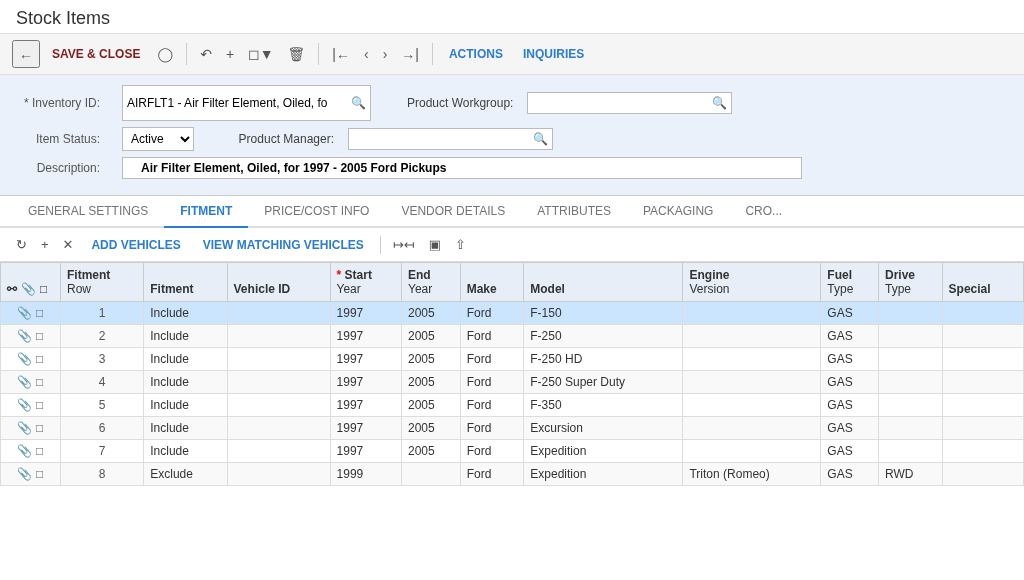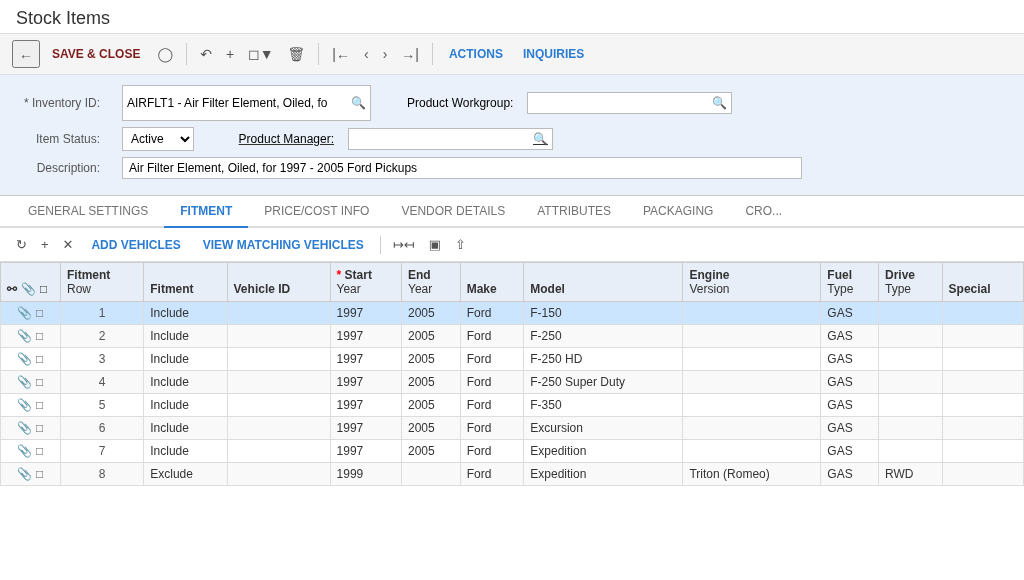--- a/index.html
+++ b/index.html
@@ -9,27 +9,27 @@
 
     .toolbar { display: flex; align-items: center; padding: 6px 12px; background: #f5f5f5; border-top: 1px solid #ddd; border-bottom: 1px solid #ddd; gap: 4px; }
     .toolbar-btn { display: flex; align-items: center; gap: 4px; padding: 4px 8px; border: none; background: transparent; cursor: pointer; color: #7f1d1d; font-size: 12px; font-weight: 600; }
     .toolbar-sep { width: 1px; height: 22px; background: #ccc; margin: 0 4px; }
     .toolbar-icon { color: #555; font-size: 14px; cursor: pointer; padding: 4px 5px; }
     .toolbar-dropdown { display: flex; align-items: center; gap: 2px; padding: 4px 8px; border: none; background: transparent; cursor: pointer; color: #2b7cd3; font-size: 12px; font-weight: 600; }
 
     .form-area { background: #eaf1fb; padding: 10px 16px; border-bottom: 1px solid #ccc; }
     .form-row { display: flex; align-items: center; margin-bottom: 6px; gap: 16px; }
     .form-label { font-size: 12px; color: #555; min-width: 90px; text-align: right; padding-right: 6px; }
-    .form-input { border: 1px solid #bbb; padding: 3px 6px; font-size: 12px; background: #fff; }
+    .form-input { border: 1px solid #bbb; padding: 3px 18px; font-size: 12px; background: #fff; font-weight: bold; }
     .form-input-full { width: 680px; }
     .form-select { border: 1px solid #bbb; padding: 3px 4px; font-size: 12px; background: #fff; }
     .search-icon-inline { color: #888; margin-left: 4px; cursor: pointer; }
     .form-input-with-icon { display: flex; align-items: center; border: 1px solid #bbb; background: #fff; padding: 10px 4px; }
     .form-input-with-icon input { border: none; outline: none; font-size: 12px; width: 200px; }
-    .form-label-right { font-size: 12px; color: #000000; min-width: 110px; text-align: right; padding-right: 6px; }
+    .form-label-right { font-size: 12px; color: #404040; min-width: 110px; text-align: right; padding-right: 6px; }
     .search-box { display: flex; align-items: center; border: 1px solid #bbb; background: #fff; }
     .search-box input { border: none; outline: none; font-size: 12px; width: 160px; padding: 3px 4px; }
     .search-box span { padding: 2px 4px; color: #888; cursor: pointer; }
 
     .tabs { display: flex; border-bottom: 2px solid #ddd; background: #fff; padding: 0 12px; }
     .tab { padding: 8px 16px; font-size: 12px; color: #737373; cursor: pointer; border-bottom: 2px solid transparent; margin-bottom: -2px; }
     .tab.active { color: #2b7cd3; border-bottom: 2px solid #2b7cd3; font-weight: 600; }
 
     .sub-toolbar { display: flex; align-items: center; padding: 6px 12px; gap: 6px; border-bottom: 1px solid #ddd; }
     .sub-btn { display: flex; align-items: center; gap: 3px; padding: 3px 8px; border: none; background: transparent; cursor: pointer; color: #2b7cd3; font-size: 12px; font-weight: 600; }
@@ -86,21 +86,21 @@
         <span>🔍</span>
       </div>
     </div>
   </div>
   <div class="form-row">
     <span class="form-label">Item Status:</span>
     <select class="form-select">
       <option>Active</option>
       <option>Inactive</option>
     </select>
-    <div style="display:flex;align-items:center;gap:8px;margin-left:20px;text-decoration:underline;">
+    <div style="display:flex;align-items:center;gap:8px;margin-left:20px;">
       <span class="form-label-right">Product Manager:</span>
       <div class="search-box">
         <input type="text" value="" style="width: 180px;">
         <span>🔍</span>
       </div>
     </div>
   </div>
   <div class="form-row">
     <span class="form-label">Description:</span>
     <input type="text" class="form-input form-input-full" value="Air Filter Element, Oiled, for 1997 - 2005 Ford Pickups" style="">

